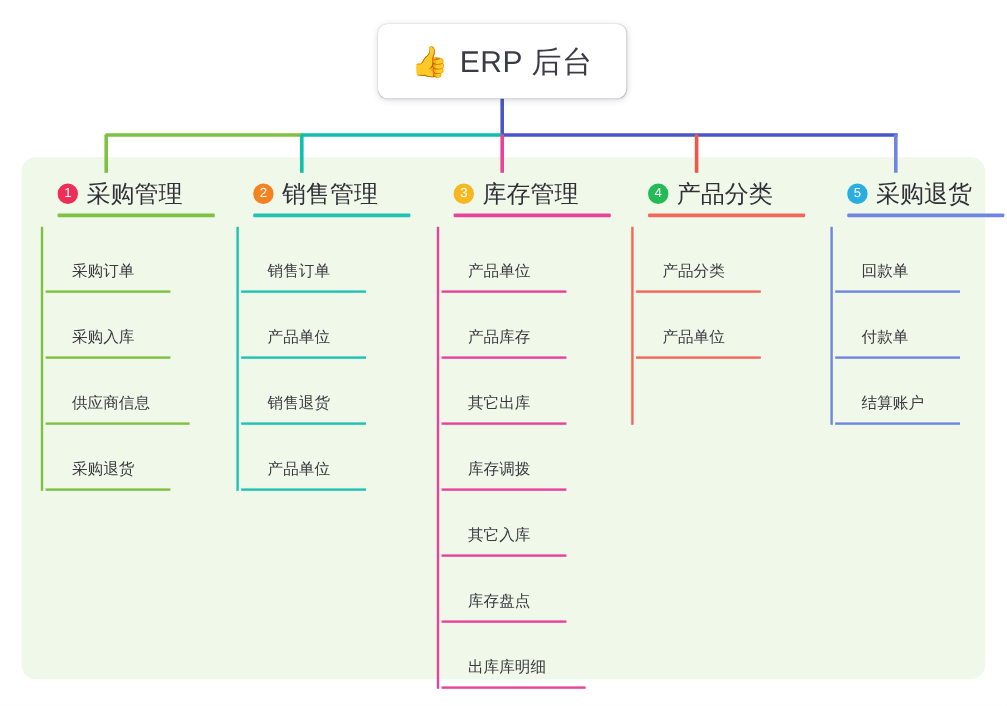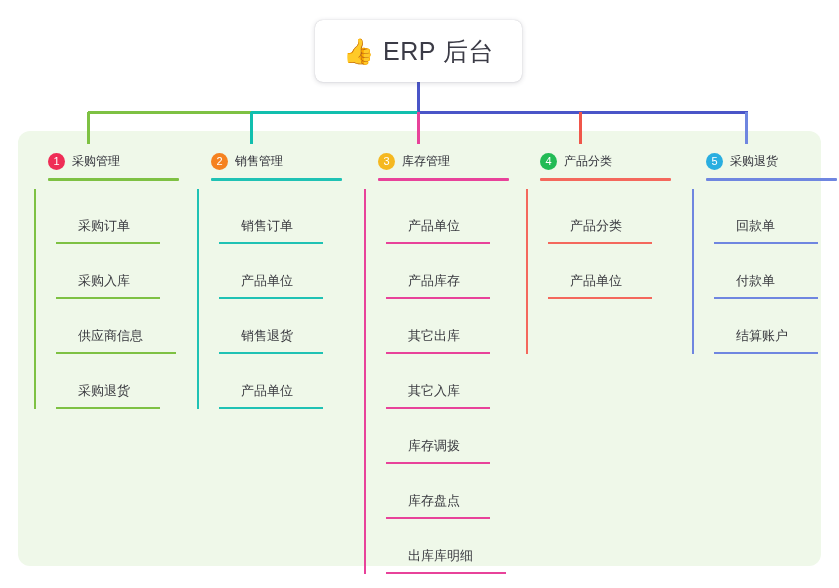--- a/index.html
+++ b/index.html
@@ -92,37 +92,37 @@
     height: 17px;
     border-radius: 50%;
     color: #ffffff;
     font-size: 11px;
     line-height: 17px;
     text-align: center;
     font-family: "Liberation Sans", sans-serif;
     flex: 0 0 auto;
   }
   .col-title {
-    font-size: 12px;
+    font-size: 20px;
     color: #2f2f38;
     white-space: nowrap;
   }
   .col-underline {
     position: absolute;
     left: 14px;
     bottom: -4px;
     width: 131px;
     height: 3px;
     border-radius: 1px;
   }
 
   .leaves {
     position: relative;
     margin-top: 12px;
-    padding-left: 22px;
+    padding-left: 4px;
     font-family: Liberation Serif, serif;
   }
   .leaf {
     position: relative;
     height: 55px;
   }
   .leaf-label {
     position: absolute;
     left: 22px;
     bottom: 9px;
@@ -241,25 +241,25 @@
         </div>
         <div class="leaf">
           <span class="leaf-label">产品库存</span>
           <div class="leaf-underline" style="background: rgb(232, 66, 154);"></div>
         </div>
         <div class="leaf">
           <span class="leaf-label">其它出库</span>
           <div class="leaf-underline" style="background: rgb(232, 66, 154);"></div>
         </div>
         <div class="leaf">
+          <span class="leaf-label">库存调拨</span>
+          <div class="leaf-underline" style="background: rgb(232, 66, 154);"></div>
+        </div>
+        <div class="leaf">
           <span class="leaf-label">其它入库</span>
-          <div class="leaf-underline" style="background: rgb(232, 66, 154);"></div>
-        </div>
-        <div class="leaf">
-          <span class="leaf-label">库存调拨</span>
           <div class="leaf-underline" style="background: rgb(232, 66, 154);"></div>
         </div>
         <div class="leaf">
           <span class="leaf-label">库存盘点</span>
           <div class="leaf-underline" style="background: rgb(232, 66, 154);"></div>
         </div>
         <div class="leaf">
           <span class="leaf-label">出库库明细</span>
           <div class="leaf-underline" style="background: rgb(232, 66, 154); width: 120px;"></div>
         </div>

